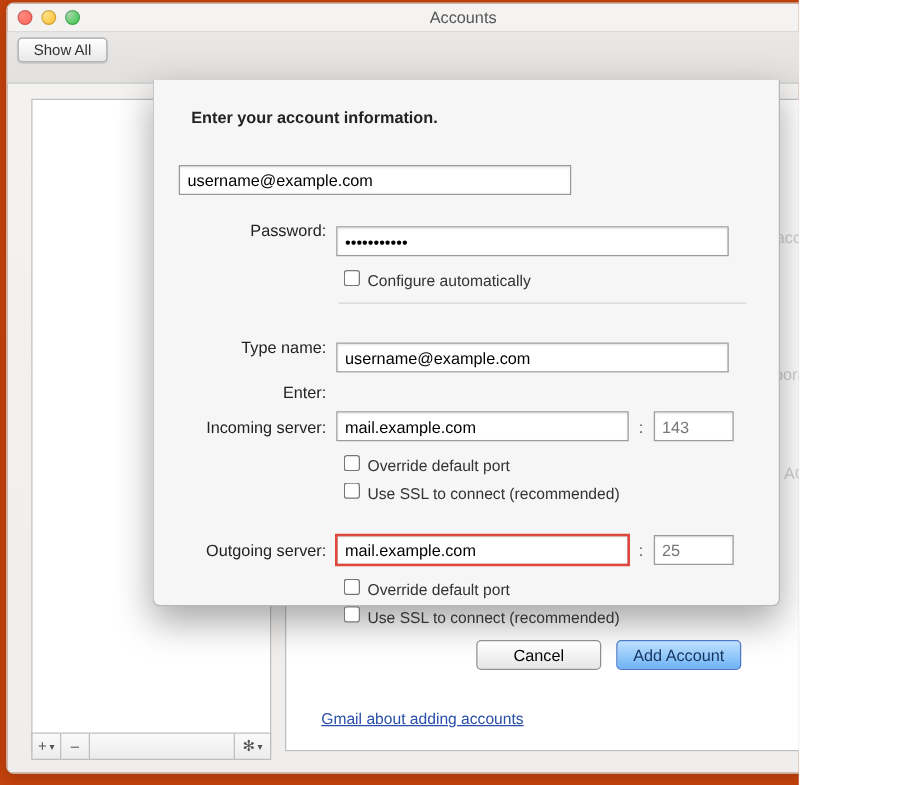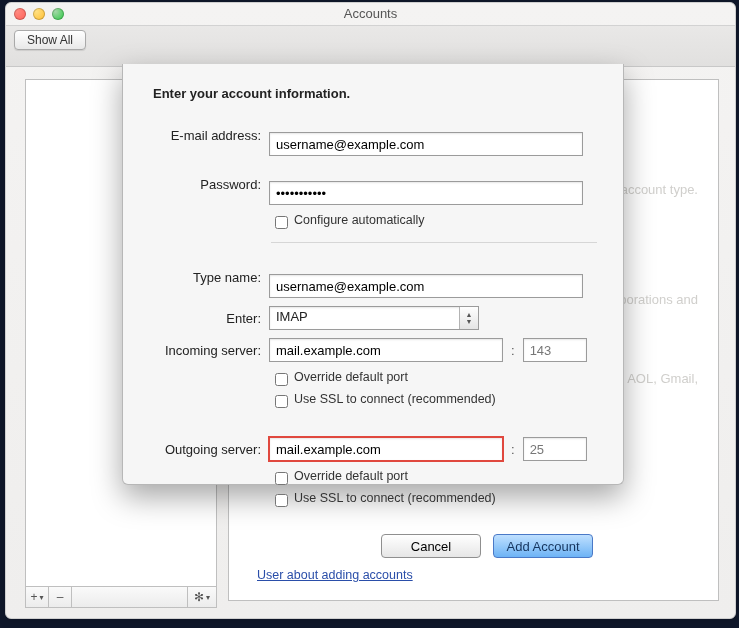--- a/index.html
+++ b/index.html
@@ -5,21 +5,21 @@
   html, body {
     margin: 0;
     padding: 0;
     background: #fff;
     font-family: "Lucida Grande", "Helvetica Neue", Arial, sans-serif;
     font-size: 13px;
     color: #222;
     -webkit-font-smoothing: antialiased;
   }
   .stage {
-    width:739px; height:628px; position:relative; background:#0f172a; overflow:hidden;
+    width:639px; height:628px; position:relative; background:#c2410c; overflow:hidden;
     box-shadow: 0 0 0 1px rgba(0,0,0,0.02);
   }
   .window {
     position:absolute; left:5px; top:2px; width:729px; height:615px;
     background: linear-gradient(#f4f3f2, #efeeed);
     border:1px solid #cfcfcf; border-radius:6px;
     box-shadow: 0 2px 10px rgba(0,0,0,0.15);
   }
   .titlebar {
     height:22px; line-height:22px; text-align:center;
@@ -100,25 +100,25 @@
   .sel {
     width:180px; position:relative; padding-right:22px;
   }
   .sel-arrows {
     position:absolute; right:0; top:0; bottom:0; width:18px;
     background:linear-gradient(#fefefe,#e4e4e4);
     border-left:1px solid #b3b3b3;
     display:flex; flex-direction:column; align-items:center; justify-content:center;
     font-size:7px; line-height:7px; color:#555;
   }
-  .chkrow { display:flex; align-items:flex-start; margin:3px 0 3px 128px; font-size:12.5px; color:#333; }
+  .chkrow { display:flex; align-items:flex-end; margin:3px 0 3px 128px; font-size:12.5px; color:#333; }
   .chkrow input { margin-right:6px; }
   .divider { margin:10px 0 14px 128px; border:none; border-top:1px solid #d6d6d6; }
   .colon { padding:0 8px; color:#555; }
-  .btnrow { display:flex; justify-content:flex-end; gap:12px; margin-top:24px; padding-right:4px;}
+  .btnrow { display:flex; justify-content:flex-end; gap:12px; margin-top:11px; padding-right:4px;}
   .btn {
     min-width:100px; height:24px; font-size:13px; text-align:center;
     border:1px solid #8f8f8f; border-radius:4px; cursor:default;
     background:linear-gradient(#ffffff,#e6e6e6);
   }
   .btn.primary {
     background:linear-gradient(#bfe0ff,#6db3f5);
     border-color:#4a79c7; color:#16355e;
   }
   .hl { outline:2px solid #e0483e; outline-offset:-1px; }
@@ -154,54 +154,49 @@
         </div>
       </div>
 
       <div class="right-panel">
         <div class="bg-hint">
           <div style="text-align:right;margin-bottom:90px">select an account type.</div>
           <div style="text-align:right">corporations and</div>
           <div style="height:60px"></div>
           <div style="text-align:right">AOL, Gmail,</div>
         </div>
-        <span class="learn-link">User about adding accounts</span>
+        <span class="learn-link">Gmail about adding accounts</span>
       </div>
     </div>
   </div>
 
   <div class="sheet">
     <div class="sheet-inner">
       <div class="sheet-title">Enter your account information.</div>
 
       <div class="row">
-        <div class="lbl">E-mail address:</div>
         <input class="fld main" value="username@example.com" style="">
       </div>
       <div class="row">
         <div class="lbl">Password:</div>
         <input class="fld main" type="text" value="•••••••••••" style="">
       </div>
       <div class="chkrow">
         <input type="checkbox" style="">
         <span>Configure automatically</span>
       </div>
 
       <hr class="divider">
 
       <div class="row">
         <div class="lbl">Type name:</div>
         <input class="fld main" value="username@example.com" style="">
       </div>
       <div class="row">
         <div class="lbl">Enter:</div>
-        <div class="sel">
-          <span>IMAP</span>
-          <span class="sel-arrows">▲<br>▼</span>
-        </div>
       </div>
 
       <div class="row">
         <div class="lbl">Incoming server:</div>
         <input class="fld server" value="mail.example.com" style="">
         <span class="colon">:</span>
         <input class="fld port" value="143" style="">
       </div>
       <div class="chkrow">
         <input type="checkbox" style="">

